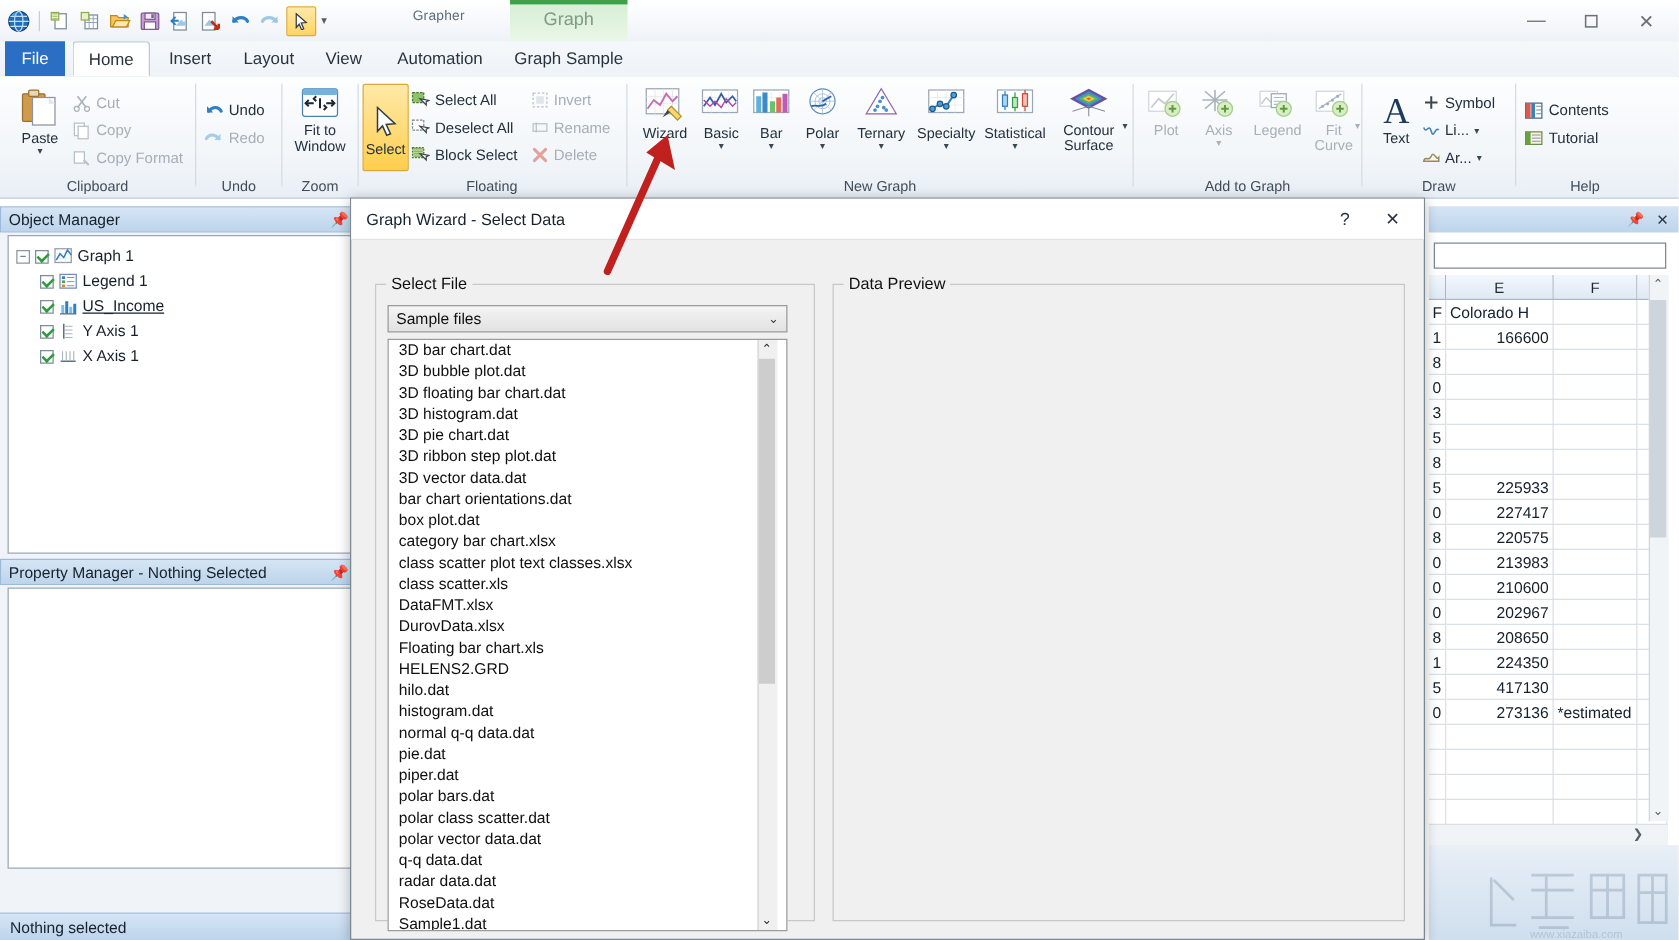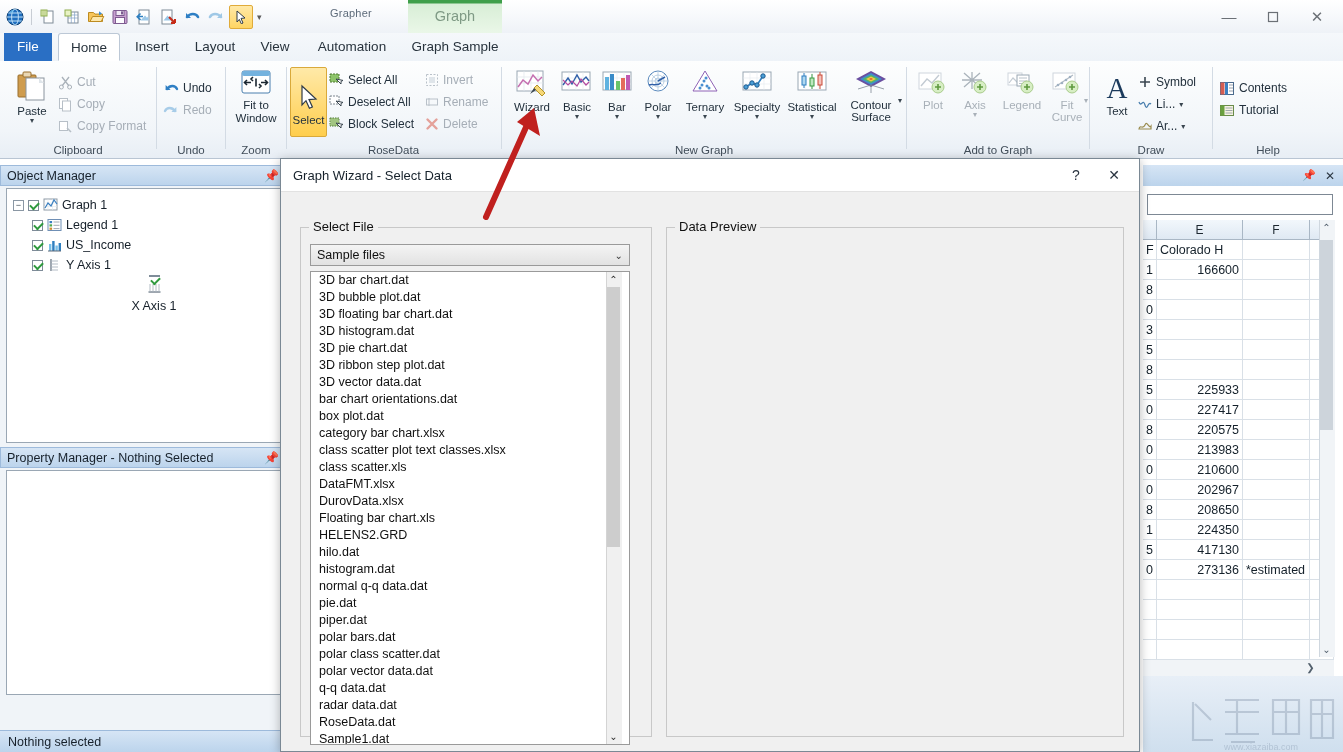--- a/index.html
+++ b/index.html
@@ -414,21 +414,21 @@
         <div class="smrow dis" style="width:74px;">
           <span class="ico">
             <svg width="14" height="14" viewBox="0 0 14 14">
                 <path d="M2.5 2.5l9 9M11.5 2.5l-9 9" stroke="#e4a19a" stroke-width="2.4" stroke-linecap="round"></path>
               </svg>
           </span>
           <span>Delete</span>
         </div>
       </div>
     </div>
-    <div class="glabel">RoseData</div>
+    <div class="glabel">Floating</div>
   </div>
   <div class="gsep" style="left:501px;"></div>
 
   <div class="rgroup" style="left:502px;width:404px;">
     <div class="bigbtn" style="position:absolute;left:6px;top:8px;width:48px;">
       <span class="ico">
         <svg width="34" height="30" viewBox="0 0 34 30">
             <rect x="2" y="2" width="26" height="20" fill="#fff" stroke="#9aa7b4"></rect>
             <path d="M2 8h26M2 14h26M9 2v20M16 2v20M23 2v20" stroke="#e0e6ec" stroke-width=".7"></path>
             <path d="M3 18l5-7 5 4 5-9 5 6 4-4" stroke="#c56fb0" stroke-width="1.5" fill="none"></path>
@@ -702,21 +702,21 @@
         <svg width="15" height="14" viewBox="0 0 15 14">
             <rect x="1" y="1.5" width="13" height="11" fill="#fff" stroke="#6f8fb5"></rect>
             <rect x="2.5" y="3" width="2.6" height="2.2" fill="#3a7fc0"></rect>
             <rect x="2.5" y="6.3" width="2.6" height="2.2" fill="#4fa84f"></rect>
             <rect x="2.5" y="9.6" width="2.6" height="2.2" fill="#d0892f"></rect>
             <path d="M6.5 4h6M6.5 7.3h6M6.5 10.6h6" stroke="#8a94a0" stroke-width=".8"></path>
           </svg>
       </span>
       <span>Legend 1</span>
     </div>
-    <div class="trow" style="padding-left:21px;">
+    <div class="trow" style="padding-left:21px;text-decoration:underline;">
       <span class="tcheck"></span>
       <span class="ico">
         <svg width="15" height="14" viewBox="0 0 15 14">
             <rect x="2" y="6" width="2.4" height="7" fill="#78c0ea"></rect>
             <rect x="5.2" y="3" width="2.4" height="10" fill="#2f7fc0"></rect>
             <rect x="8.4" y="7.5" width="2.4" height="5.5" fill="#78c0ea"></rect>
             <rect x="11.6" y="5" width="2.4" height="8" fill="#2f7fc0"></rect>
             <path d="M1 13h13" stroke="#5d6b7a"></path>
           </svg>
       </span>
@@ -725,21 +725,21 @@
     <div class="trow" style="padding-left:21px;">
       <span class="tcheck"></span>
       <span class="ico">
         <svg width="15" height="14" viewBox="0 0 15 14">
             <path d="M4 1v12" stroke="#5d6b7a" stroke-width="1.2"></path>
             <path d="M4 3h7M4 6h7M4 9h7M4 12h7" stroke="#aab4be" stroke-width=".9"></path>
           </svg>
       </span>
       <span>Y Axis 1</span>
     </div>
-    <div class="trow" style="padding-left:21px;flex-direction:column;">
+    <div class="trow" style="padding-left:21px;">
       <span class="tcheck"></span>
       <span class="ico">
         <svg width="15" height="14" viewBox="0 0 15 14">
             <path d="M1.5 11h12" stroke="#5d6b7a" stroke-width="1.2"></path>
             <path d="M3 11V3M6 11V3M9 11V3M12 11V3" stroke="#aab4be" stroke-width=".9"></path>
           </svg>
       </span>
       <span>X Axis 1</span>
     </div>
   </div>

